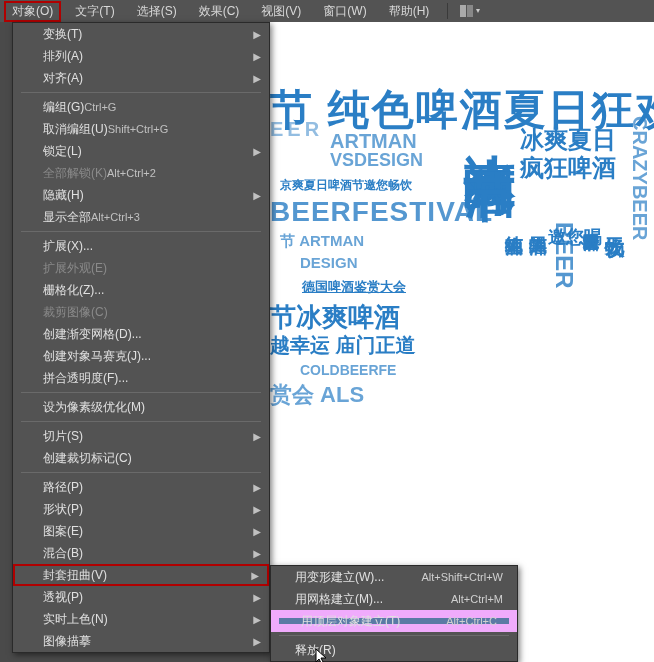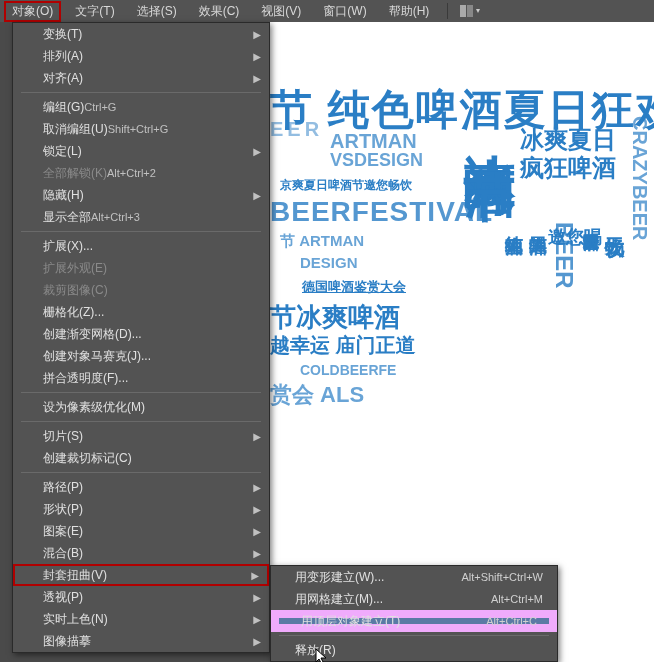--- a/index.html
+++ b/index.html
@@ -9,21 +9,21 @@
 .menubar-item.active { border: 2px solid #b00000; padding: 0 6px; }
 .menubar-sep { width: 1px; height: 16px; background: #3a3a3a; margin: 0 4px; }
 .menubar-icon { width: 24px; height: 16px; display: flex; align-items: center; justify-content: center; }
 .dropdown { position: absolute; top: 22px; left: 12px; width: 258px; background: #535353; border: 1px solid #2a2a2a; box-shadow: 2px 2px 6px rgba(0,0,0,0.5); }
 .menu-item { display: flex; justify-content: flex-start; align-items: center; padding: 3px 20px 3px 30px; color: #e0e0e0; font-size: 12px; height: 22px; cursor: pointer; position: relative; }
 .menu-item.disabled { color: #8a8a8a; }
 .menu-item .shortcut { color: #c0c0c0; font-size: 11px; }
 .menu-item .arrow { position: absolute; right: 8px; font-size: 10px; color: #c0c0c0; }
 .menu-sep { height: 1px; background: #6a6a6a; margin: 3px 8px; }
 .menu-item.boxed { border: 2px solid #b00000; padding: 1px 18px 1px 28px; }
-.submenu { position: absolute; top: 565px; left: 270px; width: 288px; background: #535353; border: 1px solid #2a2a2a; box-shadow: 2px 2px 6px rgba(0,0,0,0.5); }
+.submenu { position: absolute; top: 565px; left: 270px; width: 248px; background: #535353; border: 1px solid #2a2a2a; box-shadow: 2px 2px 6px rgba(0,0,0,0.5); }
 .sub-item { display: flex; justify-content: space-between; align-items: center; padding: 3px 14px 3px 24px; color: #e0e0e0; font-size: 12px; height: 22px; cursor: pointer; }
 .sub-item.highlight { background: #5a7aa5; }
 .sub-item.boxed { border: 8px solid #f0abfc; padding: 1px 12px 1px 22px; }
 .sub-item .shortcut { color: #d0d0d0; font-size: 11px; }
 .canvas { position: absolute; top: 22px; left: 270px; right: 0; bottom: 0; background: #ffffff; overflow: hidden; }
 .canvas-text { color: #2a7ec5; font-weight: bold; white-space: nowrap; position: absolute; font-family: sans-serif; }
 .t1 { top: 60px; left: 0; font-size: 42px; letter-spacing: 2px; }
 .t2 { top: 108px; left: 60px; font-size: 20px; opacity: 0.7; }
 .t3 { top: 128px; left: 60px; font-size: 18px; opacity: 0.7; }
 .t4 { top: 102px; left: 250px; font-size: 24px; }
@@ -133,25 +133,25 @@
       <span>显示全部</span>
       <span class="shortcut">Alt+Ctrl+3</span>
     </div>
     <div class="menu-sep"></div>
     <div class="menu-item">
       <span>扩展(X)...</span>
     </div>
     <div class="menu-item disabled">
       <span>扩展外观(E)</span>
     </div>
+    <div class="menu-item">
+      <span>栅格化(Z)...</span>
+    </div>
     <div class="menu-item disabled">
       <span>裁剪图像(C)</span>
-    </div>
-    <div class="menu-item">
-      <span>栅格化(Z)...</span>
     </div>
     <div class="menu-item">
       <span>创建渐变网格(D)...</span>
     </div>
     <div class="menu-item">
       <span>创建对象马赛克(J)...</span>
     </div>
     <div class="menu-item">
       <span>拼合透明度(F)...</span>
     </div>

